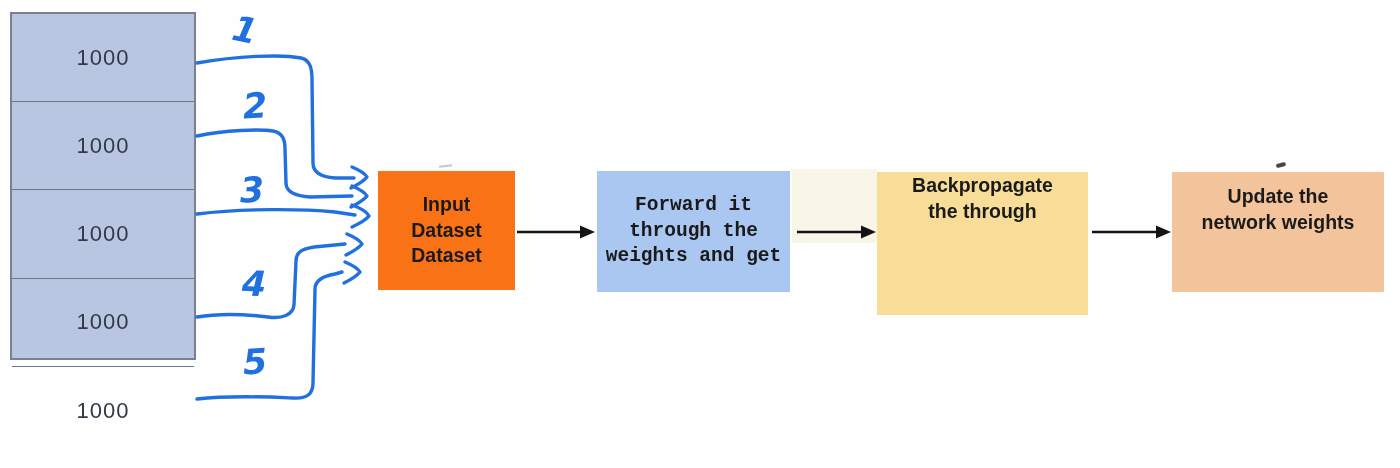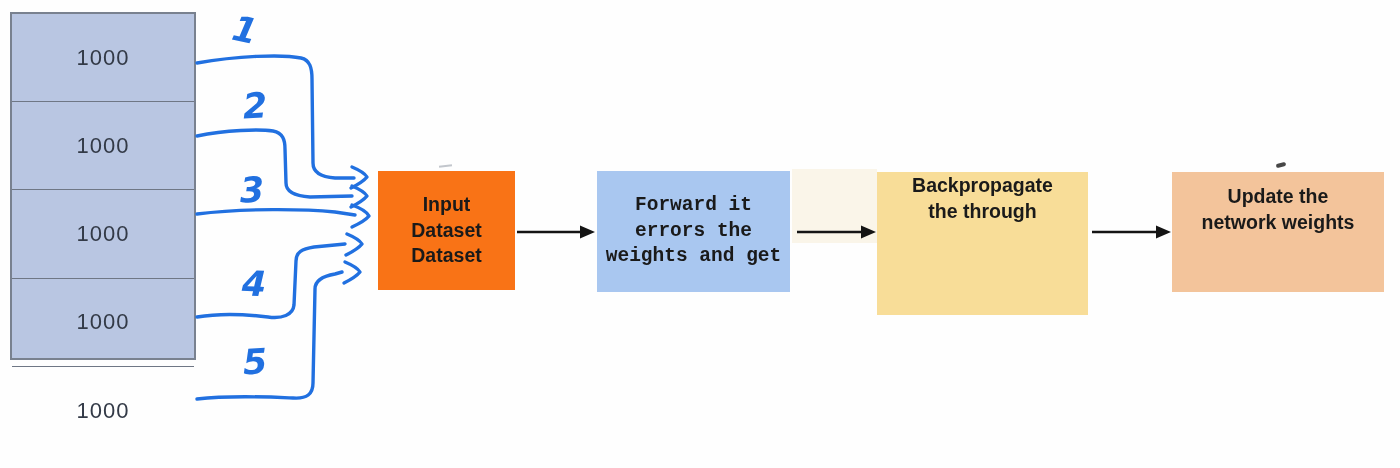--- a/index.html
+++ b/index.html
@@ -124,21 +124,21 @@
   <span class="digit d5">5</span>
 
   <div class="step step-1">
     <span>Input</span>
     <span>Dataset</span>
     <span>Dataset</span>
   </div>
 
   <div class="step step-2">
     <span>Forward it</span>
-    <span>errors the</span>
+    <span>through the</span>
     <span>weights and get</span>
   </div>
 
   <div class="step step-3">
     <span>Backpropagate</span>
     <span>the through</span>
   </div>
 
   <div class="step step-4">
     <span>Update the</span>

